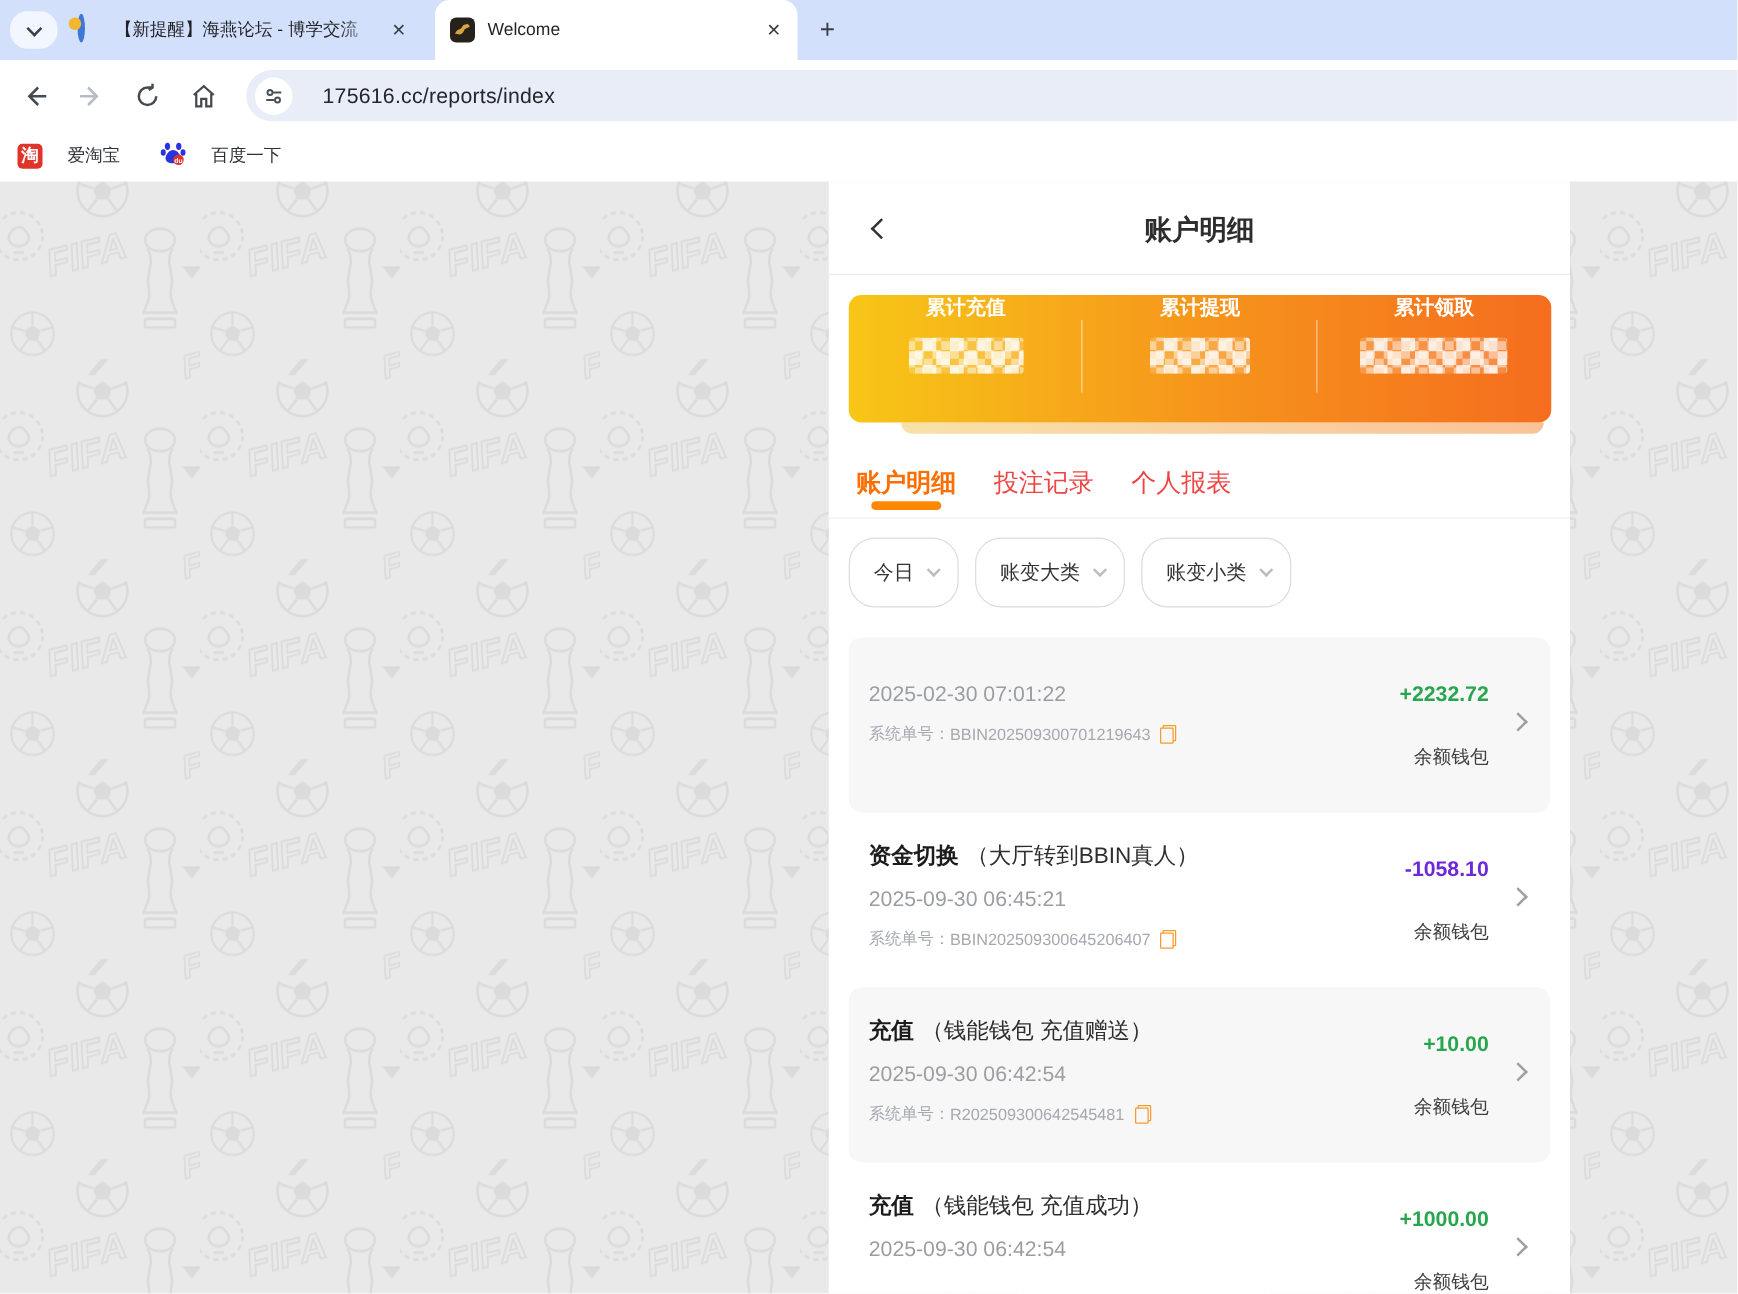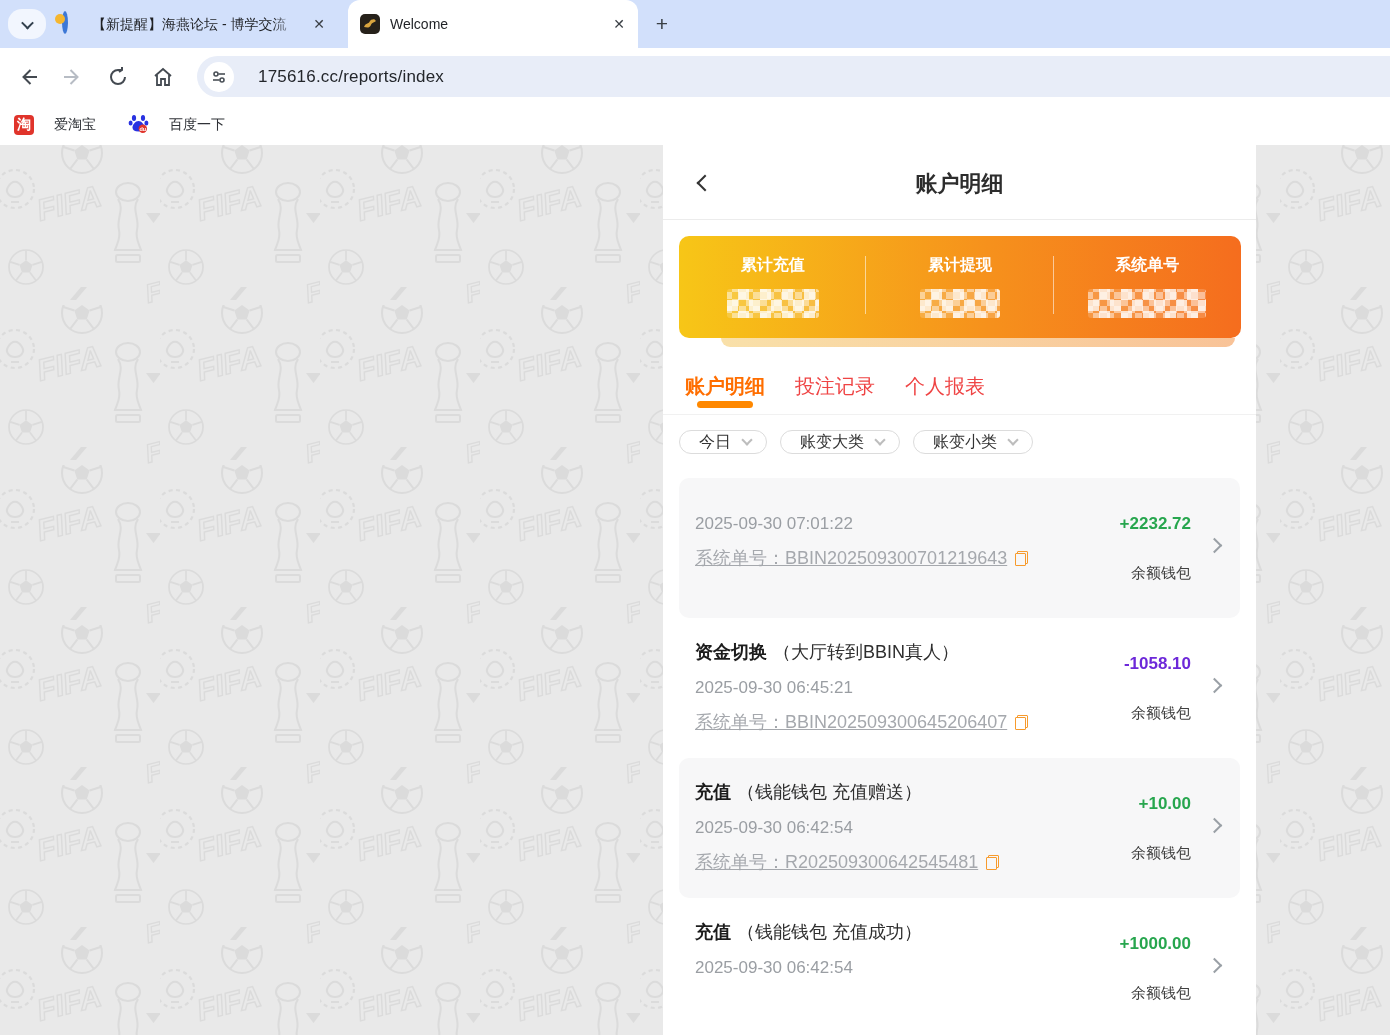--- a/index.html
+++ b/index.html
@@ -41,52 +41,52 @@
   .bgsvg { position:absolute; inset:0; }
 
   .panel { position:absolute; left:663px; top:0; width:593px; height:890px; background:#fff; }
   .p-header { height:75px; position:relative; border-bottom:1px solid #ececec; }
   .p-title { position:absolute; left:0; right:0; top:24px; text-align:center; font-size:22px; color:#2d2d2d; font-weight:600; }
   .backbtn { position:absolute; left:28px; top:24px; width:28px; height:28px; cursor:pointer; display:flex; align-items:center; justify-content:center; }
   .chev-left { width:12px; height:12px; border-left:2px solid #333; border-bottom:2px solid #333; transform:rotate(45deg); }
 
   .summary { padding:16px 15px 0 16px; }
   .sumcard { height:102px; border-radius:10px; background:linear-gradient(90deg,#f7c617,#f6911c 55%,#f56d1e); position:relative; display:flex; }
-  .sumcol { flex:1; text-align:center; padding-top:19px; position:relative; }
+  .sumcol { flex:1; text-align:center; position:relative; }
   .sumlabel { color:#fff; font-size:16px; font-weight:600; }
   .mosaic { margin:13px auto 0; height:29px; border-radius:3px;
     background:
       repeating-conic-gradient(rgba(255,255,255,.78) 0% 25%, rgba(255,255,255,.18) 0% 50%),
       repeating-conic-gradient(rgba(255,255,255,.45) 0% 25%, rgba(255,255,255,0) 0% 50%);
     background-size:22px 22px, 14px 14px; background-position:0 0, 5px 3px; }
   .m1 { width:92px; } .m2 { width:80px; } .m3 { width:118px; }
   .sumdiv { position:absolute; right:0; top:20px; bottom:24px; width:1px; background:rgba(255,255,255,.55); }
   .sumshadow { height:9px; margin:0 6px 0 42px; border-radius:0 0 9px 9px;
     background:linear-gradient(90deg, rgba(244,199,98,.55), rgba(243,145,66,.55)); }
 
   .ptabs { display:flex; gap:30px; padding:26px 0 0 22px; border-bottom:1px solid #f1f1f1; }
   .ptab { font-size:20px; color:#ef4444; font-weight:400; padding-bottom:14px; position:relative; cursor:pointer; }
   .ptab.active { color:#ff6e00; font-weight:700; }
   .ptab .bar { display:none; }
   .ptab.active .bar { display:block; position:absolute; left:50%; transform:translateX(-50%); bottom:6px; width:56px; height:7px; border-radius:4px; background:#ff8800; }
 
   .filters { display:flex; gap:13px; padding:15px 16px 24px 16px; }
-  .pill { height:24px; border:1px solid #dcdcdc; border-radius:21px; display:flex; align-items:center; padding:0 15px 0 19px; cursor:pointer; background:#fff; }
+  .pill { height:56px; border:1px solid #dcdcdc; border-radius:21px; display:flex; align-items:center; padding:0 15px 0 19px; cursor:pointer; background:#fff; }
   .pill-label { font-size:16px; color:#333; }
   .pill .chev { width:8px; height:8px; border-left:2px solid #bdbdbd; border-bottom:2px solid #bdbdbd; transform:rotate(-45deg); margin-left:12px; margin-top:-4px; }
 
   .rows { padding:0 16px; }
   .row { height:140px; position:relative; }
   .row.alt { background:#f7f7f8; border-radius:10px; }
   .row-l { position:absolute; left:16px; top:22px; right:170px; }
   .row-title { font-size:18px; color:#1c1c1c; }
   .row-type { font-weight:700; }
   .row-sub { font-weight:400; color:#2e2e2e; margin-left:6px; }
   .row-time { margin-top:14px; font-size:17px; color:#9a9ea3; }
-  .row-order { margin-top:12px; font-size:18px; color:#a5a8ad; display:flex; align-items:center;text-decoration:underline; }
+  .row-order { margin-top:12px; font-size:13px; color:#a5a8ad; display:flex; align-items:center; }
   .copy-ic { position:relative; width:13px; height:15px; margin-left:8px; display:inline-block; cursor:pointer; }
   .copy-ic::before { content:""; position:absolute; right:0; top:0; width:9px; height:11px; border:1.5px solid #f79b2d; border-radius:1px; }
   .copy-ic::after { content:""; position:absolute; left:0; bottom:0; width:9px; height:11px; border:1.5px solid #f79b2d; border-radius:1px; background:#fff; }
   .row.alt .copy-ic::after { background:#f7f7f8; }
   .row-amt { position:absolute; right:49px; top:36px; font-size:17px; font-weight:600; }
   .row-amt[data-dir="in"] { color:#27a64e; }
   .row-amt[data-dir="out"] { color:#6d28d9; }
   .row-chev { position:absolute; right:20px; top:62px; width:11px; height:11px; border-right:2px solid #9aa0a6; border-bottom:2px solid #9aa0a6; transform:rotate(-45deg); cursor:pointer; }
   .row-wallet { position:absolute; right:49px; top:86px; font-size:15px; color:#404040; }
 </style>
@@ -228,21 +228,21 @@
           <div class="sumlabel">累计充值</div>
           <div class="mosaic m1"></div>
           <div class="sumdiv"></div>
         </div>
         <div class="sumcol">
           <div class="sumlabel">累计提现</div>
           <div class="mosaic m2"></div>
           <div class="sumdiv"></div>
         </div>
         <div class="sumcol">
-          <div class="sumlabel">系统单号</div>
+          <div class="sumlabel">累计领取</div>
           <div class="mosaic m3"></div>
         </div>
       </div>
       <div class="sumshadow"></div>
     </div>
 
     <div class="ptabs">
       <div class="ptab active">
         <span>账户明细</span>
         <span class="bar"></span>
@@ -269,21 +269,21 @@
       <div class="pill">
         <span class="pill-label">账变小类</span>
         <span class="chev"></span>
       </div>
     </div>
 
     <div class="rows">
 
       <div class="row alt">
         <div class="row-l">
-          <div class="row-time">2025-09-30 07:01:22</div>
+          <div class="row-time">2025-02-30 07:01:22</div>
           <div class="row-order">
             <span>系统单号：</span>
             <span>BBIN202509300701219643</span>
             <span class="copy-ic"></span>
           </div>
         </div>
         <div class="row-amt" data-dir="in">+2232.72</div>
         <div class="row-chev"></div>
         <div class="row-wallet">余额钱包</div>
       </div>

